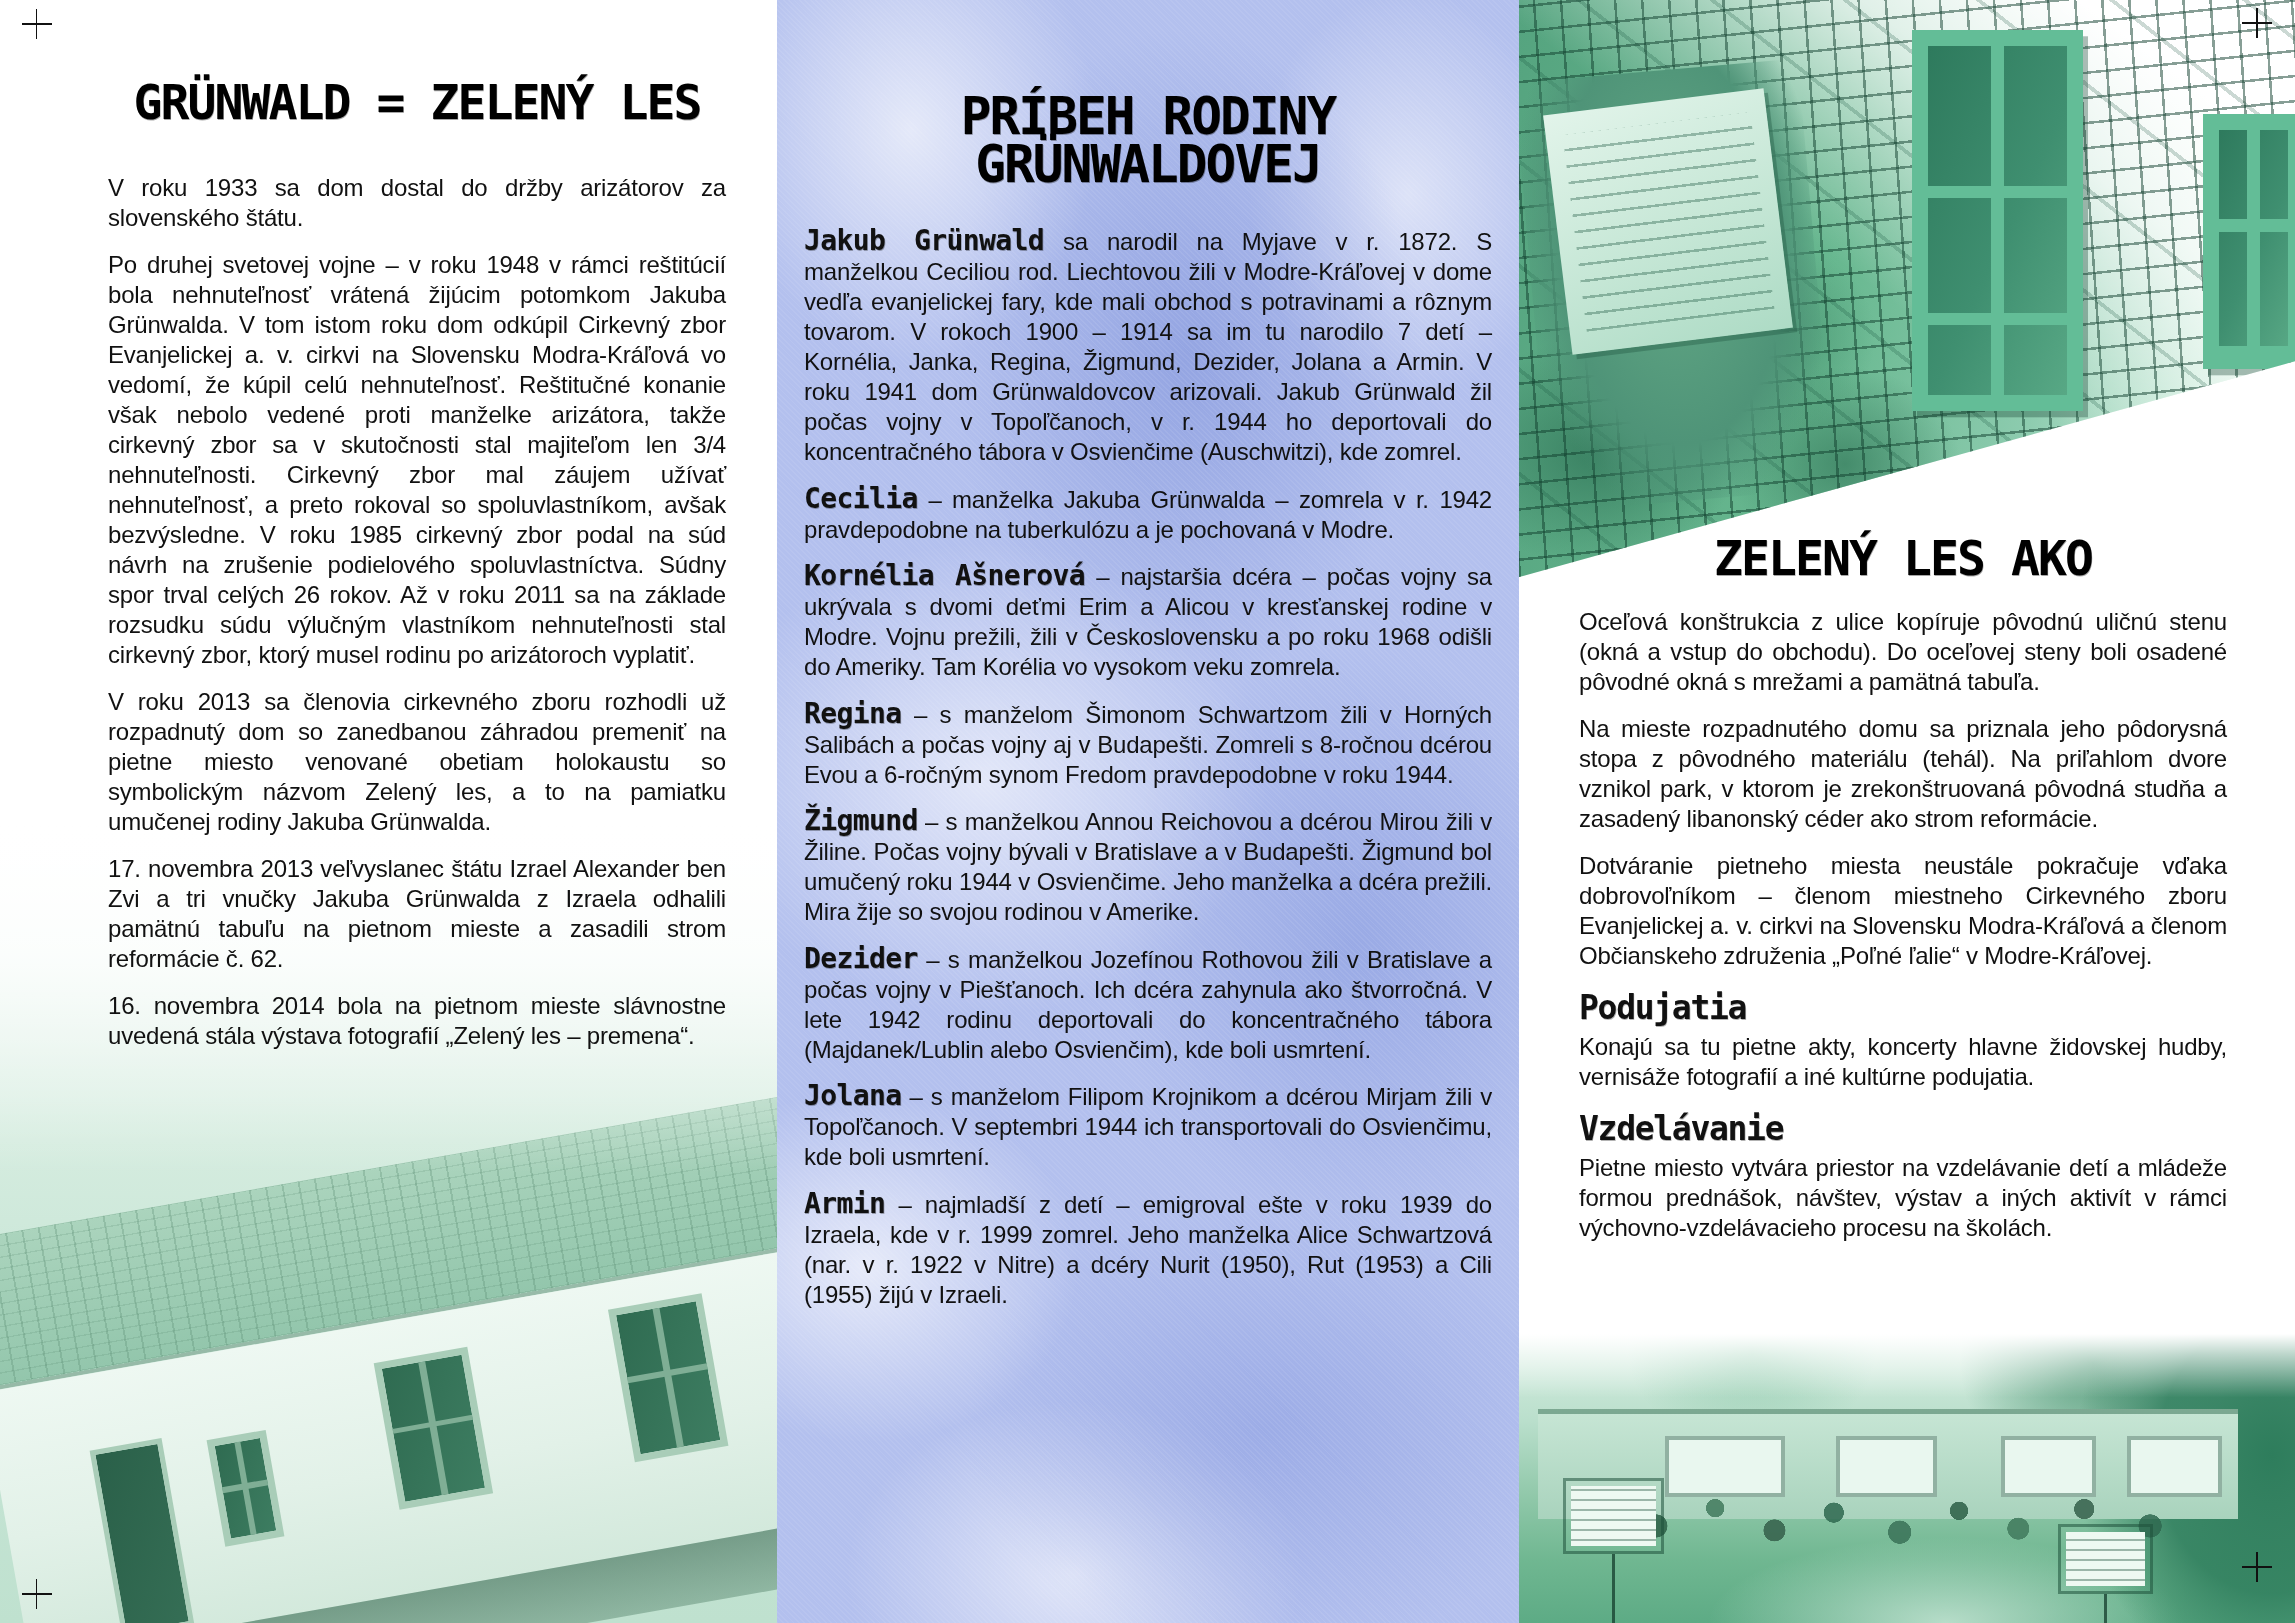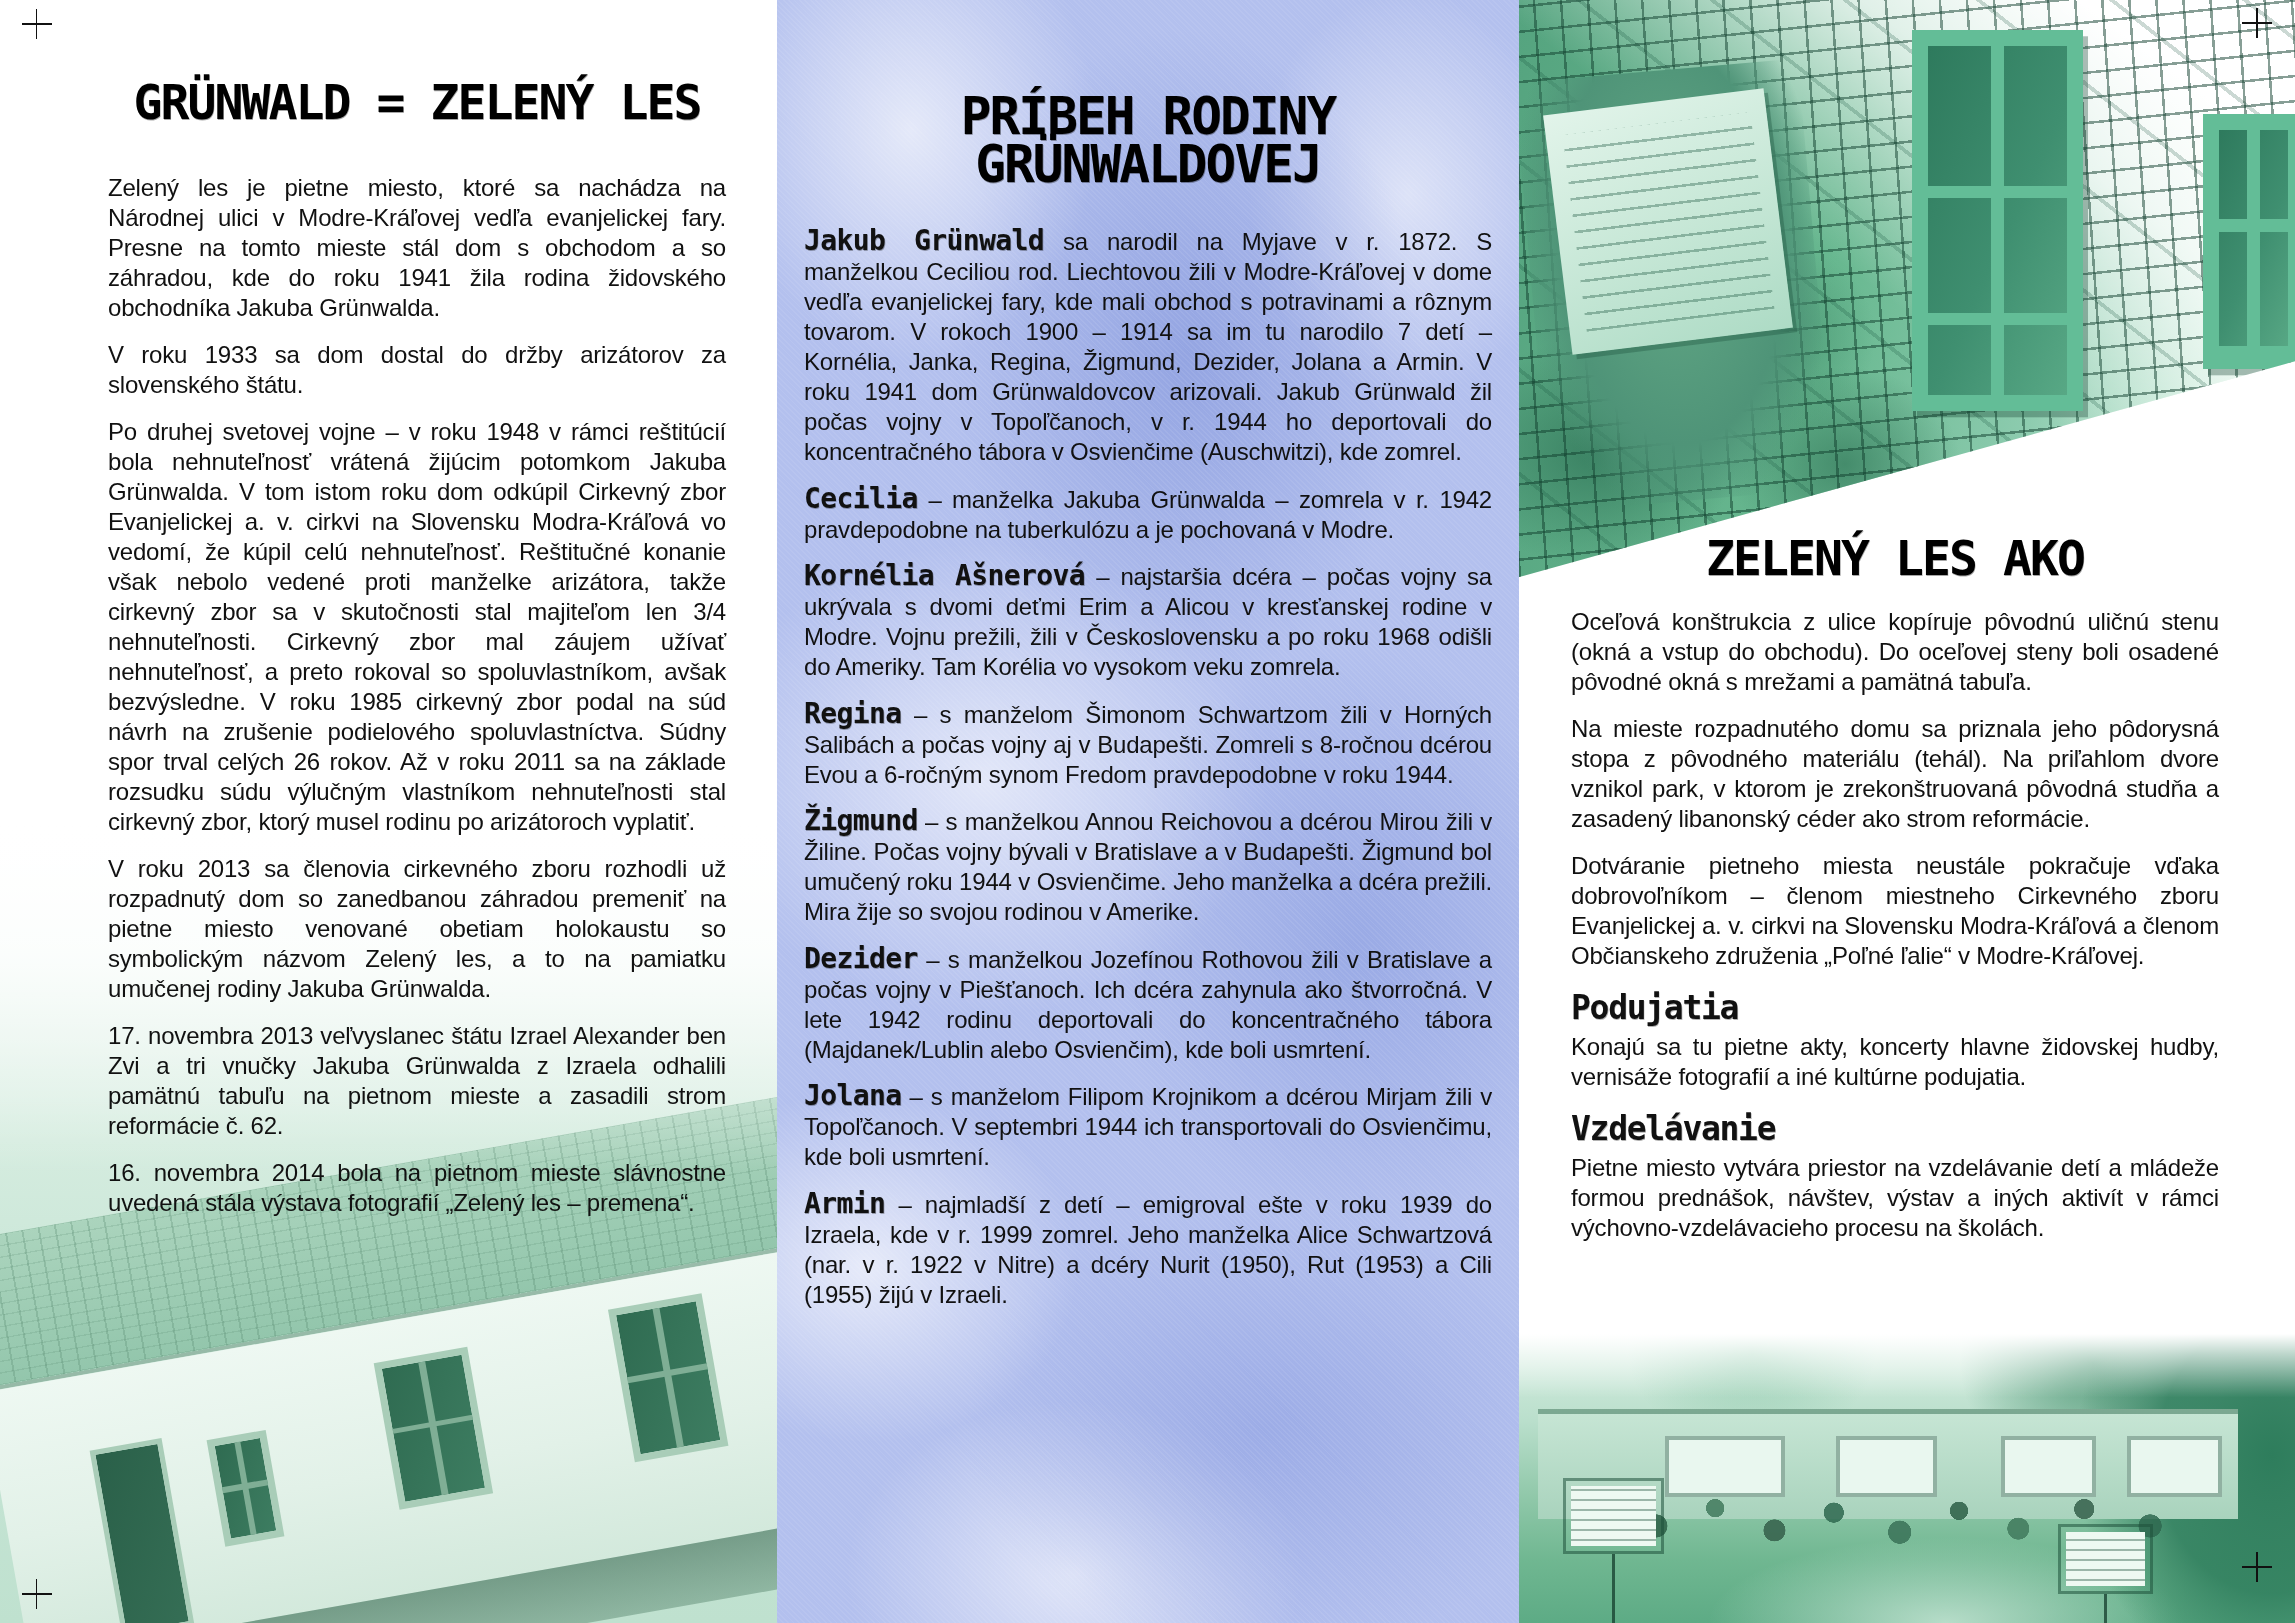--- a/index.html
+++ b/index.html
@@ -100,21 +100,21 @@
     background:linear-gradient(180deg,#fff 0%,rgba(255,255,255,.82) 38%,rgba(255,255,255,0) 100%);
   }
 
   
   #mid-content{position:absolute;left:27px;top:93px;width:688px;z-index:10;}
   #mid-title{font-size:51px;line-height:48px;text-align:center;margin:0 0 37px 0;}
   .entry{margin:0 0 16.5px 0;}
   #mid-content .body-text{line-height:30px;}
 
   
-  #right-content{position:absolute;left:52px;top:533px;width:648px;z-index:10;}
+  #right-content{position:absolute;left:60px;top:533px;width:648px;z-index:10;}
   #right-title{font-size:48px;line-height:51px;text-align:center;margin:0 0 23px 0;}
 
   
   #photo-top{
     position:absolute;left:0;top:0;width:776px;height:580px;overflow:hidden;z-index:1;
     clip-path:polygon(0 0,100% 0,100% 62.3%,0 99.5%);
     background-image:
       repeating-linear-gradient(86deg,  rgba(16,62,45,.5) 0 2.5px, transparent 2.5px 27px),
       repeating-linear-gradient(-6deg,  rgba(16,62,45,.5) 0 2.5px, transparent 2.5px 25px),
       repeating-linear-gradient(38deg,  rgba(20,80,58,.22) 0 3.8px, transparent 3.8px 82px),
@@ -214,21 +214,20 @@
           <div class="hwin" style="left:630px;top:27px;width:95px;height:155px;"></div>
 
         </div>
         <div class="plinth"></div>
       </div>
       <div id="house-fade"></div>
     </div>
 
     <div id="left-content">
       <h1 id="left-title" class="display">GRÜNWALD = ZELENÝ LES</h1>
-      <p class="body-text para">Zelený les je pietne miesto, ktoré sa nachádza na Národnej ulici v Modre-Kráľovej vedľa evanjelickej fary. Presne na tomto mieste stál dom s obchodom a so záhradou, kde do roku 1941 žila rodina židovského obchodníka Jakuba Grünwalda.</p>
       <p class="body-text para">V roku 1933 sa dom dostal do držby arizátorov za slovenského štátu.</p>
       <p class="body-text para">Po druhej svetovej vojne – v roku 1948 v rámci reštitúcií bola nehnuteľnosť vrátená žijúcim potomkom Jakuba Grünwalda. V tom istom roku dom odkúpil Cirkevný zbor Evanjelickej a. v. cirkvi na Slovensku Modra-Kráľová vo vedomí, že kúpil celú nehnuteľnosť. Reštitučné konanie však nebolo vedené proti manželke arizátora, takže cirkevný zbor sa v skutočnosti stal majiteľom len 3/4 nehnuteľnosti. Cirkevný zbor mal záujem užívať nehnuteľnosť, a preto rokoval so spoluvlastníkom, avšak bezvýsledne. V roku 1985 cirkevný zbor podal na súd návrh na zrušenie podielového spoluvlastníctva. Súdny spor trval celých 26 rokov. Až v roku 2011 sa na základe rozsudku súdu výlučným vlastníkom nehnuteľnosti stal cirkevný zbor, ktorý musel rodinu po arizátoroch vyplatiť.</p>
       <p class="body-text para">V roku 2013 sa členovia cirkevného zboru rozhodli už rozpadnutý dom so zanedbanou záhradou premeniť na pietne miesto venované obetiam holokaustu so symbolickým názvom Zelený les, a to na pamiatku umučenej rodiny Jakuba Grünwalda.</p>
       <p class="body-text para">17. novembra 2013 veľvyslanec štátu Izrael Alexander ben Zvi a tri vnučky Jakuba Grünwalda z Izraela odhalili pamätnú tabuľu na pietnom mieste a zasadili strom reformácie č. 62.</p>
       <p class="body-text para">16. novembra 2014 bola na pietnom mieste slávnostne uvedená stála výstava fotografií „Zelený les – premena“.</p>
     </div>
   </div>
 
   <div id="panel-mid" class="panel">
     <div id="mid-content">

